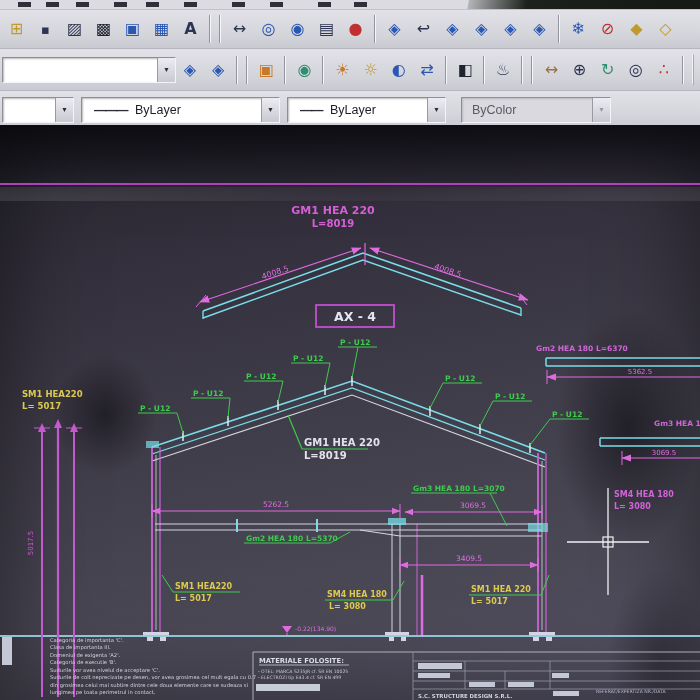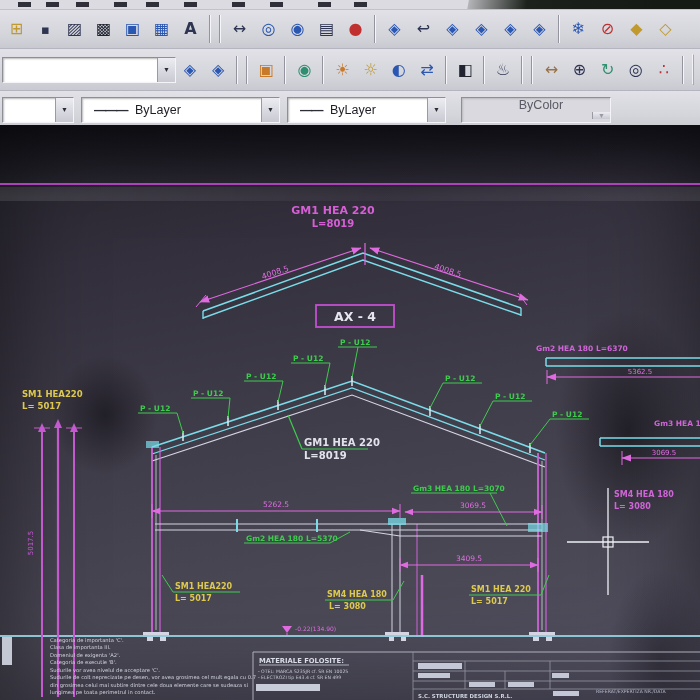--- a/index.html
+++ b/index.html
@@ -26,21 +26,21 @@
   .gold{color:#c09a2e}.steel{color:#2e3552}.dark{color:#1f2430}.blue{color:#2a57b2}
   .red{color:#c03030}.orange{color:#c87a28}.teal{color:#2e8f6e}.tan{color:#9a7345}
   .combo{height:24px;background:#fff;border-top:1px solid #8e8e96;border-left:1px solid #8e8e96;
          border-bottom:1px solid #f4f4f8;border-right:1px solid #f4f4f8;
          box-shadow:inset 1px 1px 2px rgba(0,0,0,.28);display:flex;align-items:center;
          font-size:12.5px;color:#1d1d24;overflow:hidden;}
   .combo-arrow{margin-left:auto;width:17px;align-self:stretch;flex:none;
          background:linear-gradient(180deg,#ececf2,#c9c9d2);border-left:1px solid #9a9aa2;
          display:flex;align-items:center;justify-content:center;font-size:7px;color:#2d2d36;}
   .lt-sample{letter-spacing:-1.5px;color:#2d2d36;margin:0 8px 0 12px;font-weight:bold;}
-  .combo.disabled{background:#d9d9df;color:#5a5a64;box-shadow:inset 1px 1px 2px rgba(0,0,0,.15);flex-direction:column;}
+  .combo.disabled{background:#d9d9df;color:#5a5a64;box-shadow:inset 1px 1px 2px rgba(0,0,0,.15);}
   .combo.disabled .combo-arrow{color:#9a9aa4;}
   .flexfill{flex:1;align-self:stretch;margin:5px 4px;background:#d2d2d9;
             border-top:1px solid #f2f2f6;border-left:1px solid #f2f2f6;
             border-bottom:1px solid #a8a8b2;border-right:1px solid #a8a8b2;}
   
   #canvas{position:absolute;top:125px;left:0;width:700px;height:575px;
           background:linear-gradient(170deg,#25242c 0%,#332f3c 22%,#403d4a 50%,#4b4956 78%,#565366 100%);
           box-shadow:inset 0 0 95px rgba(0,0,0,.5);}
   #canvas .topshade{position:absolute;left:0;top:0;width:700px;height:72px;
           background:linear-gradient(180deg,rgba(4,4,8,.65),rgba(4,4,8,.25) 46px,rgba(4,4,8,0));}

